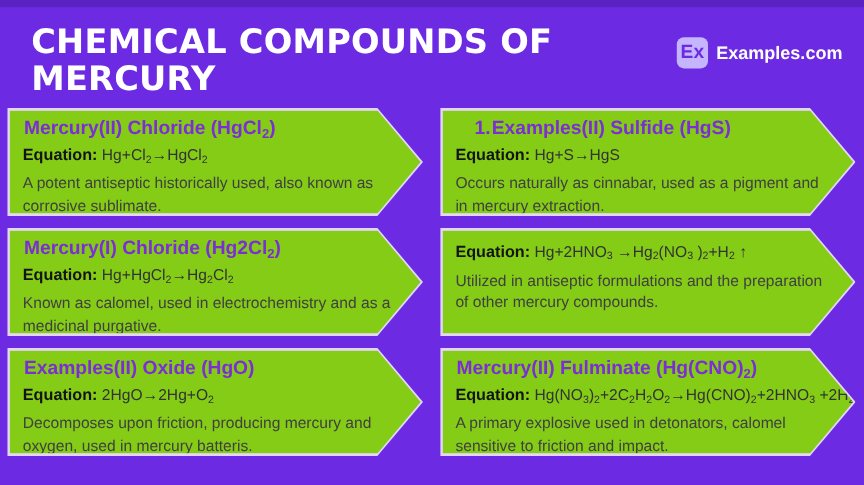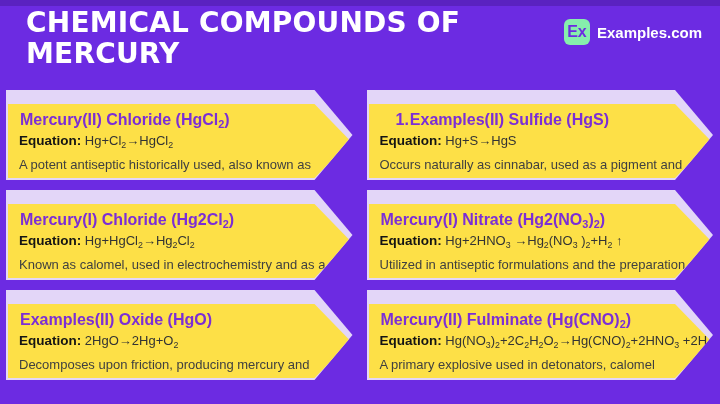--- a/index.html
+++ b/index.html
@@ -9,57 +9,56 @@
     background: #6C2BE2;
     font-family: "Liberation Sans", sans-serif;
     position: relative;
     overflow: hidden;
   }
   .top-strip {
     position: absolute; top: 0; left: 0; right: 0; height: 6px;
     background: #5A22C0;
   }
   .header {
-    position: absolute; top: 8px; left: 26px; right: 18px;
+    position: absolute; top: 20px; left: 26px; right: 18px;
     display: flex; justify-content: space-between; align-items: flex-start;
   }
   .page-title {
     margin: 0; width: 485px;
     font-family: "DejaVu Sans", "Liberation Sans", sans-serif;
     font-size: 28px; line-height: 1.1; font-weight: bold;
     color: #FFFFFF; letter-spacing: 0.2px;
   }
   .logo {
     display: flex; align-items: center; gap: 7px; margin-top: 11px;
   }
   .logo-badge {
     width: 26px; height: 26px; border-radius: 6px;
-    background: #86efac; color: #6C2BE2;
+    background: #c4b5fd; color: #6C2BE2;
     font-weight: bold; font-size: 16px;
     display: flex; align-items: center; justify-content: center;
   }
   .logo-text { color: #FFFFFF; font-weight: bold; font-size: 15px; text-align: right; }
 
   .grid {
     position: absolute; left: 6px; top: 90px; width: 707px;
     display: grid; grid-template-columns: 1fr 1fr;
     column-gap: 14px; row-gap: 10px;
   }
   .card {
     height: 90px; position: relative;
     background: #E3D6F8;
     clip-path: polygon(0 0, calc(100% - 38px) 0, 100% 50%, calc(100% - 38px) 100%, 0 100%);
   }
   .card-inner {
     position: absolute; inset: 2px;
-    background: #fde047;
+    background: #84cc16;
     clip-path: polygon(0 0, calc(100% - 36px) 0, 100% 50%, calc(100% - 36px) 100%, 0 100%);
     padding: 6px 16px 16px 11px;
     overflow: hidden;
-    margin-top: 12px;
   }
   .card-title {
     color: #7B2ED6; font-weight: bold; font-size: 16px; line-height: 1.2;
     white-space: nowrap;
   }
   .card.indent .card-title { margin-left: 16px; }
   .card-number { margin-right: 1px; }
   .card-eq { font-size: 13px; color: #333333; margin-top: 4px; white-space: nowrap; }
   .card-eq .eq-label { font-weight: bold; color: #141414; font-size: 13.5px; }
   .card-desc { font-size: 13px; color: #404040; line-height: 1.42; margin-top: 8px; }
@@ -99,21 +98,20 @@
   <div class="card">
     <div class="card-inner">
       <div class="card-title"><span class="card-number"></span><span><span>Mercury(I) Chloride (Hg2Cl</span><span class="sub">2</span><span>)</span></span></div>
       <div class="card-eq"><span class="eq-label">Equation:</span><span><span> Hg+HgCl</span><span class="sub">2</span><span>→Hg</span><span class="sub">2</span><span>Cl</span><span class="sub">2</span></span></div>
       <div class="card-desc">Known as calomel, used in electrochemistry and as a medicinal purgative.</div>
     </div>
   </div>
 
   <div class="card">
     <div class="card-inner">
-      <div class="card-title"><span class="card-number"></span><span><span>Mercury(I) Nitrate (Hg2(NO</span><span class="sub">3</span><span>)</span><span class="sub">2</span><span>)</span></span></div>
       <div class="card-eq"><span class="eq-label">Equation:</span><span><span>  Hg+2HNO</span><span class="sub">3</span><span> →Hg</span><span class="sub">2</span><span>(NO</span><span class="sub">3</span><span> )</span><span class="sub">2</span><span>+H</span><span class="sub">2</span><span> ↑</span></span></div>
       <div class="card-desc">Utilized in antiseptic formulations and the preparation of other mercury compounds.</div>
     </div>
   </div>
 
   <div class="card">
     <div class="card-inner">
       <div class="card-title"><span class="card-number"></span><span><span>Examples(II) Oxide (HgO)</span></span></div>
       <div class="card-eq"><span class="eq-label">Equation:</span><span><span> 2HgO→2Hg+O</span><span class="sub">2</span></span></div>
       <div class="card-desc">Decomposes upon friction, producing mercury and oxygen, used in mercury batteris.</div>

